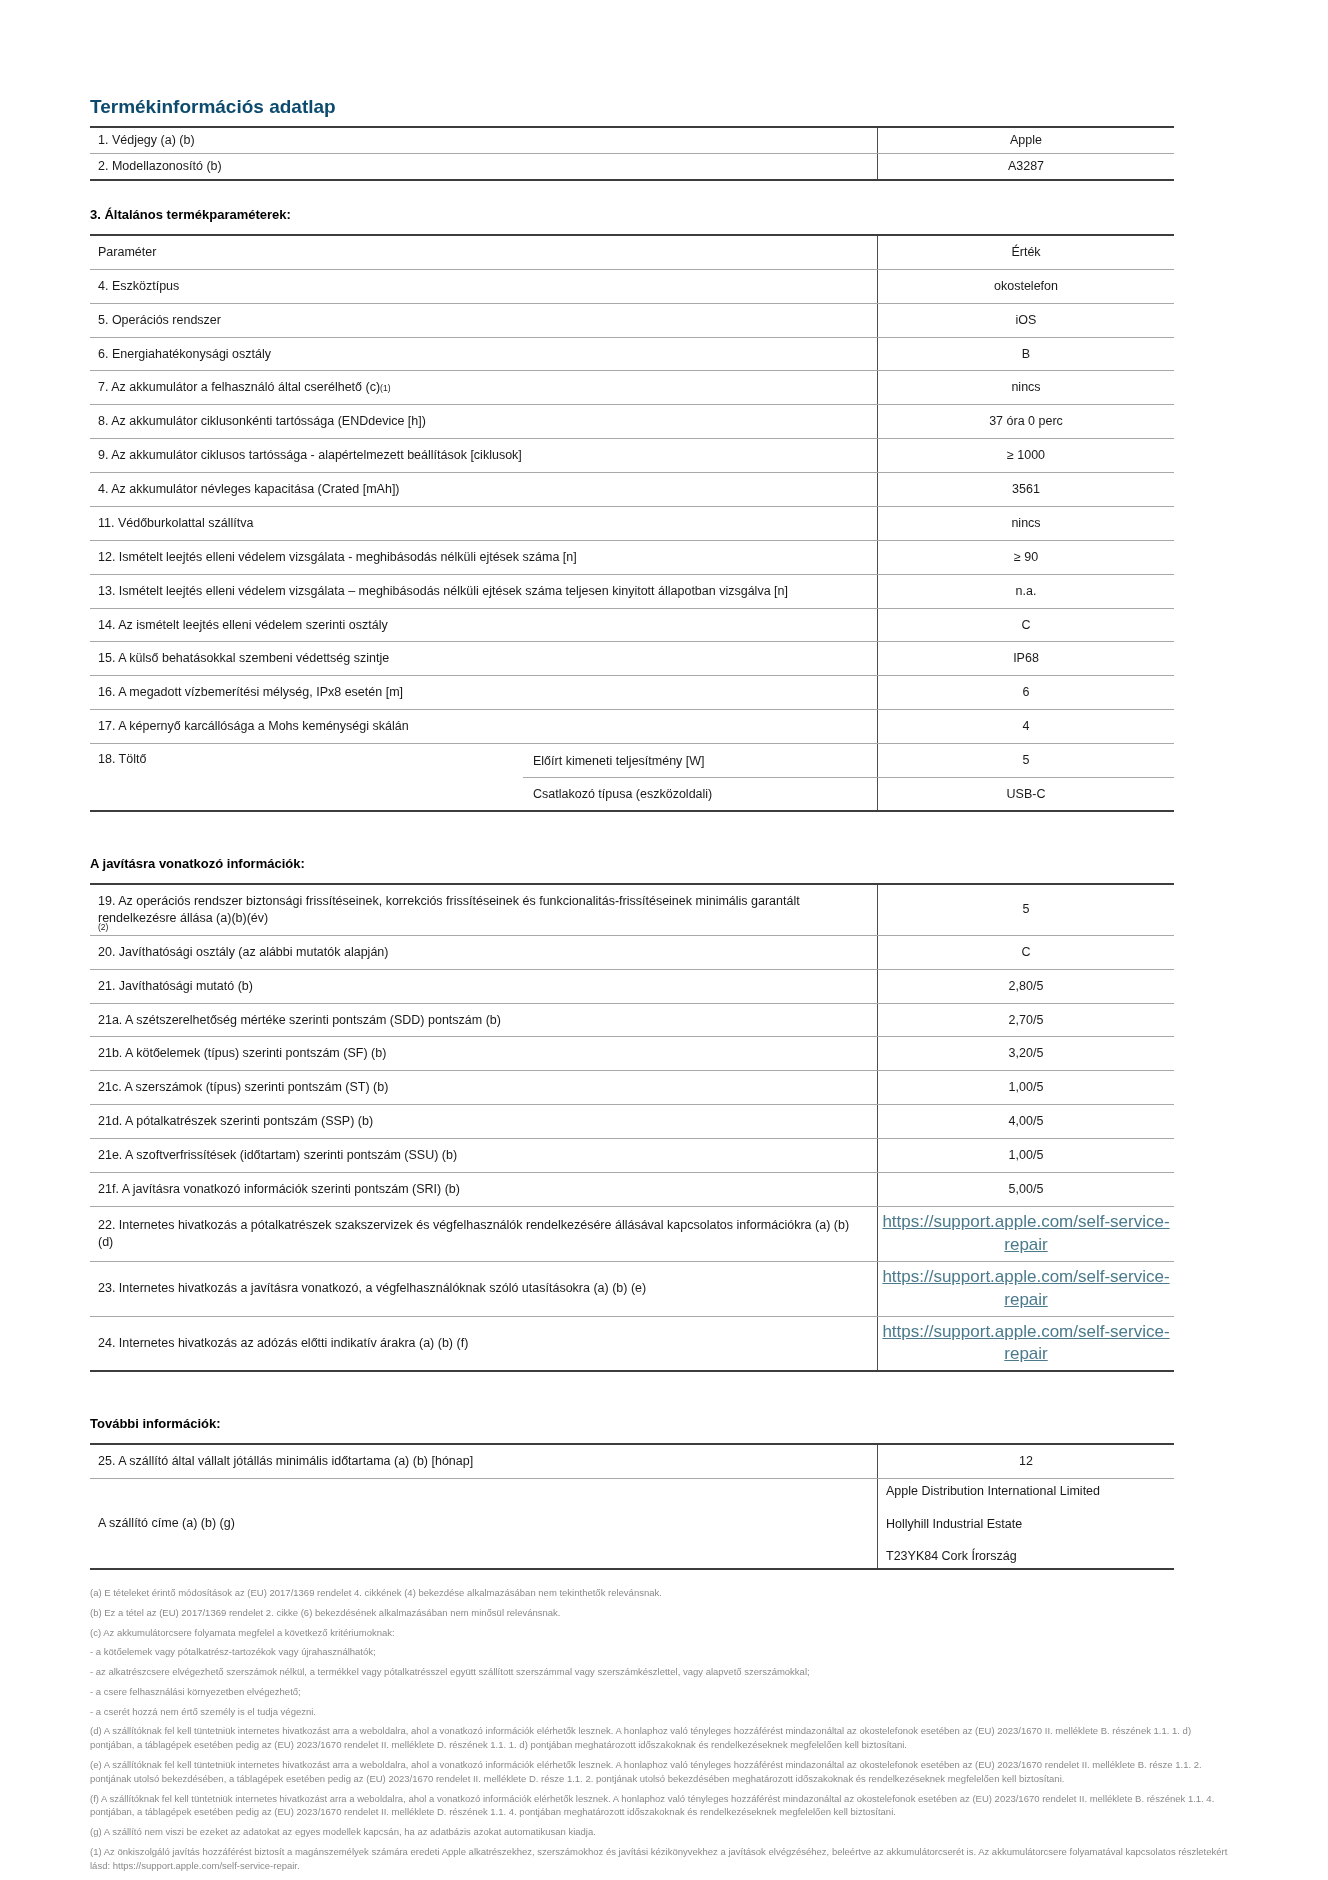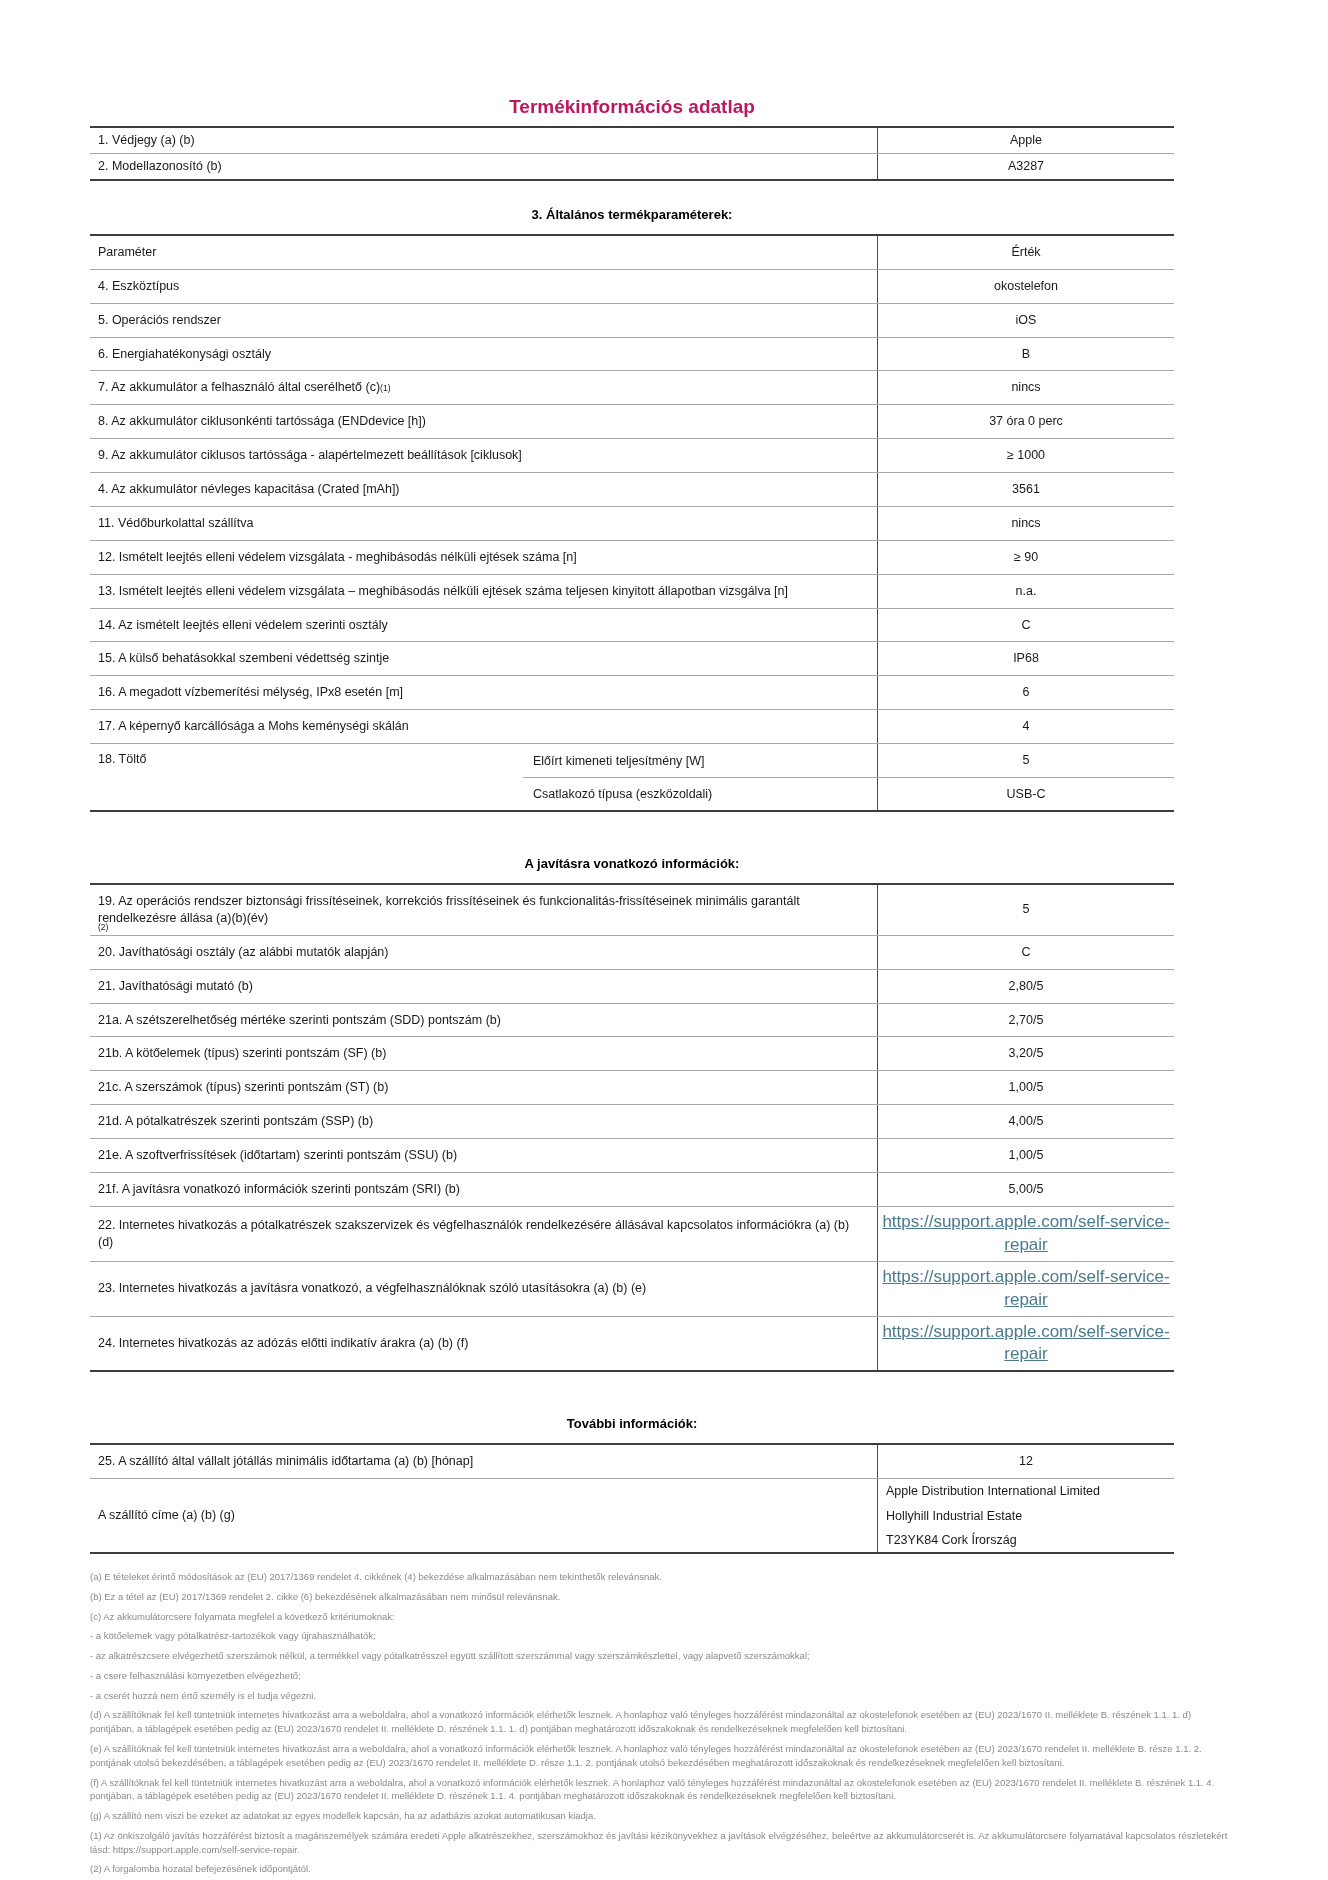--- a/index.html
+++ b/index.html
@@ -1,41 +1,41 @@
 <!DOCTYPE html>
 <html><head>
 <meta charset="utf-8">
 <style>
   html,body{margin:0;padding:0;background:#fff;}
   .page{width:1328px;height:1880px;position:relative;background:#fff;
         font-family:"Liberation Sans",sans-serif;color:#1a1a1a;box-sizing:border-box;
         padding:96px 154px 0 90px;}
   .page *{box-sizing:border-box;}
-  .title{font-size:19px;font-weight:bold;text-align:center;margin:0 0 8px 0;color:#be185d;}
+  .title{font-size:19px;font-weight:bold;text-align:left;margin:0 0 8px 0;color:#0c4a6e;}
   .tbl{border-top:2px solid #3d3d3d;border-bottom:2px solid #3d3d3d;width:1084px;}
   .tr{display:flex;border-top:1px solid #a8a8a8;min-height:33px;}
   .tr.first{border-top:none;}
   .tr.slim{min-height:22px;}
   .td{font-size:12.5px;line-height:1.35;}
   .label{flex:1;padding:8px 10px 8px 8px;display:flex;align-items:center;flex-wrap:wrap;align-content:center;}
   .slim .label{padding:3px 10px 3px 8px;}
   .value{flex:0 0 297px;border-left:1px solid #4d4d4d;display:flex;align-items:center;
          justify-content:center;text-align:center;padding:4px 0;}
   .value.left{justify-content:flex-start;text-align:left;padding-left:8px;}
   sup{font-size:8.5px;line-height:0;}
-  .sec-head{font-size:13px;font-weight:bold;margin:26px 0 12px 0;color:#000;text-align:center;}
+  .sec-head{font-size:13px;font-weight:bold;margin:26px 0 12px 0;color:#000;}
   .sec-head.wide{margin-top:44px;}
   .charger{display:flex;border-top:1px solid #a8a8a8;}
   .charger-label{flex:0 0 433px;padding:8px 10px 8px 8px;font-size:12.5px;display:flex;align-items:flex-start;}
   .charger-sub{flex:1;display:flex;flex-direction:column;}
   .sub-row{display:flex;min-height:33px;}
   .sub-row + .sub-row{border-top:1px solid #a8a8a8;gap:6px;}
   .subparam{flex:1;padding:8px 10px;font-size:12.5px;display:flex;align-items:center;}
   .link{color:#4a7a8c;text-decoration:underline;font-size:17px;cursor:pointer;}
-  .addr-lines{display:flex;flex-direction:column;gap:8px;width:100%;}
+  .addr-lines{display:flex;flex-direction:column;gap:16px;width:100%;}
   .addr-line{font-size:12.5px;line-height:1.3;}
   .footnotes{margin-top:16px;width:1145px;}
   .fn{font-size:9.5px;color:#8a8a8a;margin:0 0 6px 0;line-height:1.45;}
   .version{font-size:10px;color:#8a8a8a;text-align:right;width:1090px;margin-top:6px;}
 </style>
 </head>
 <body>
 
 <div class="page">
 

